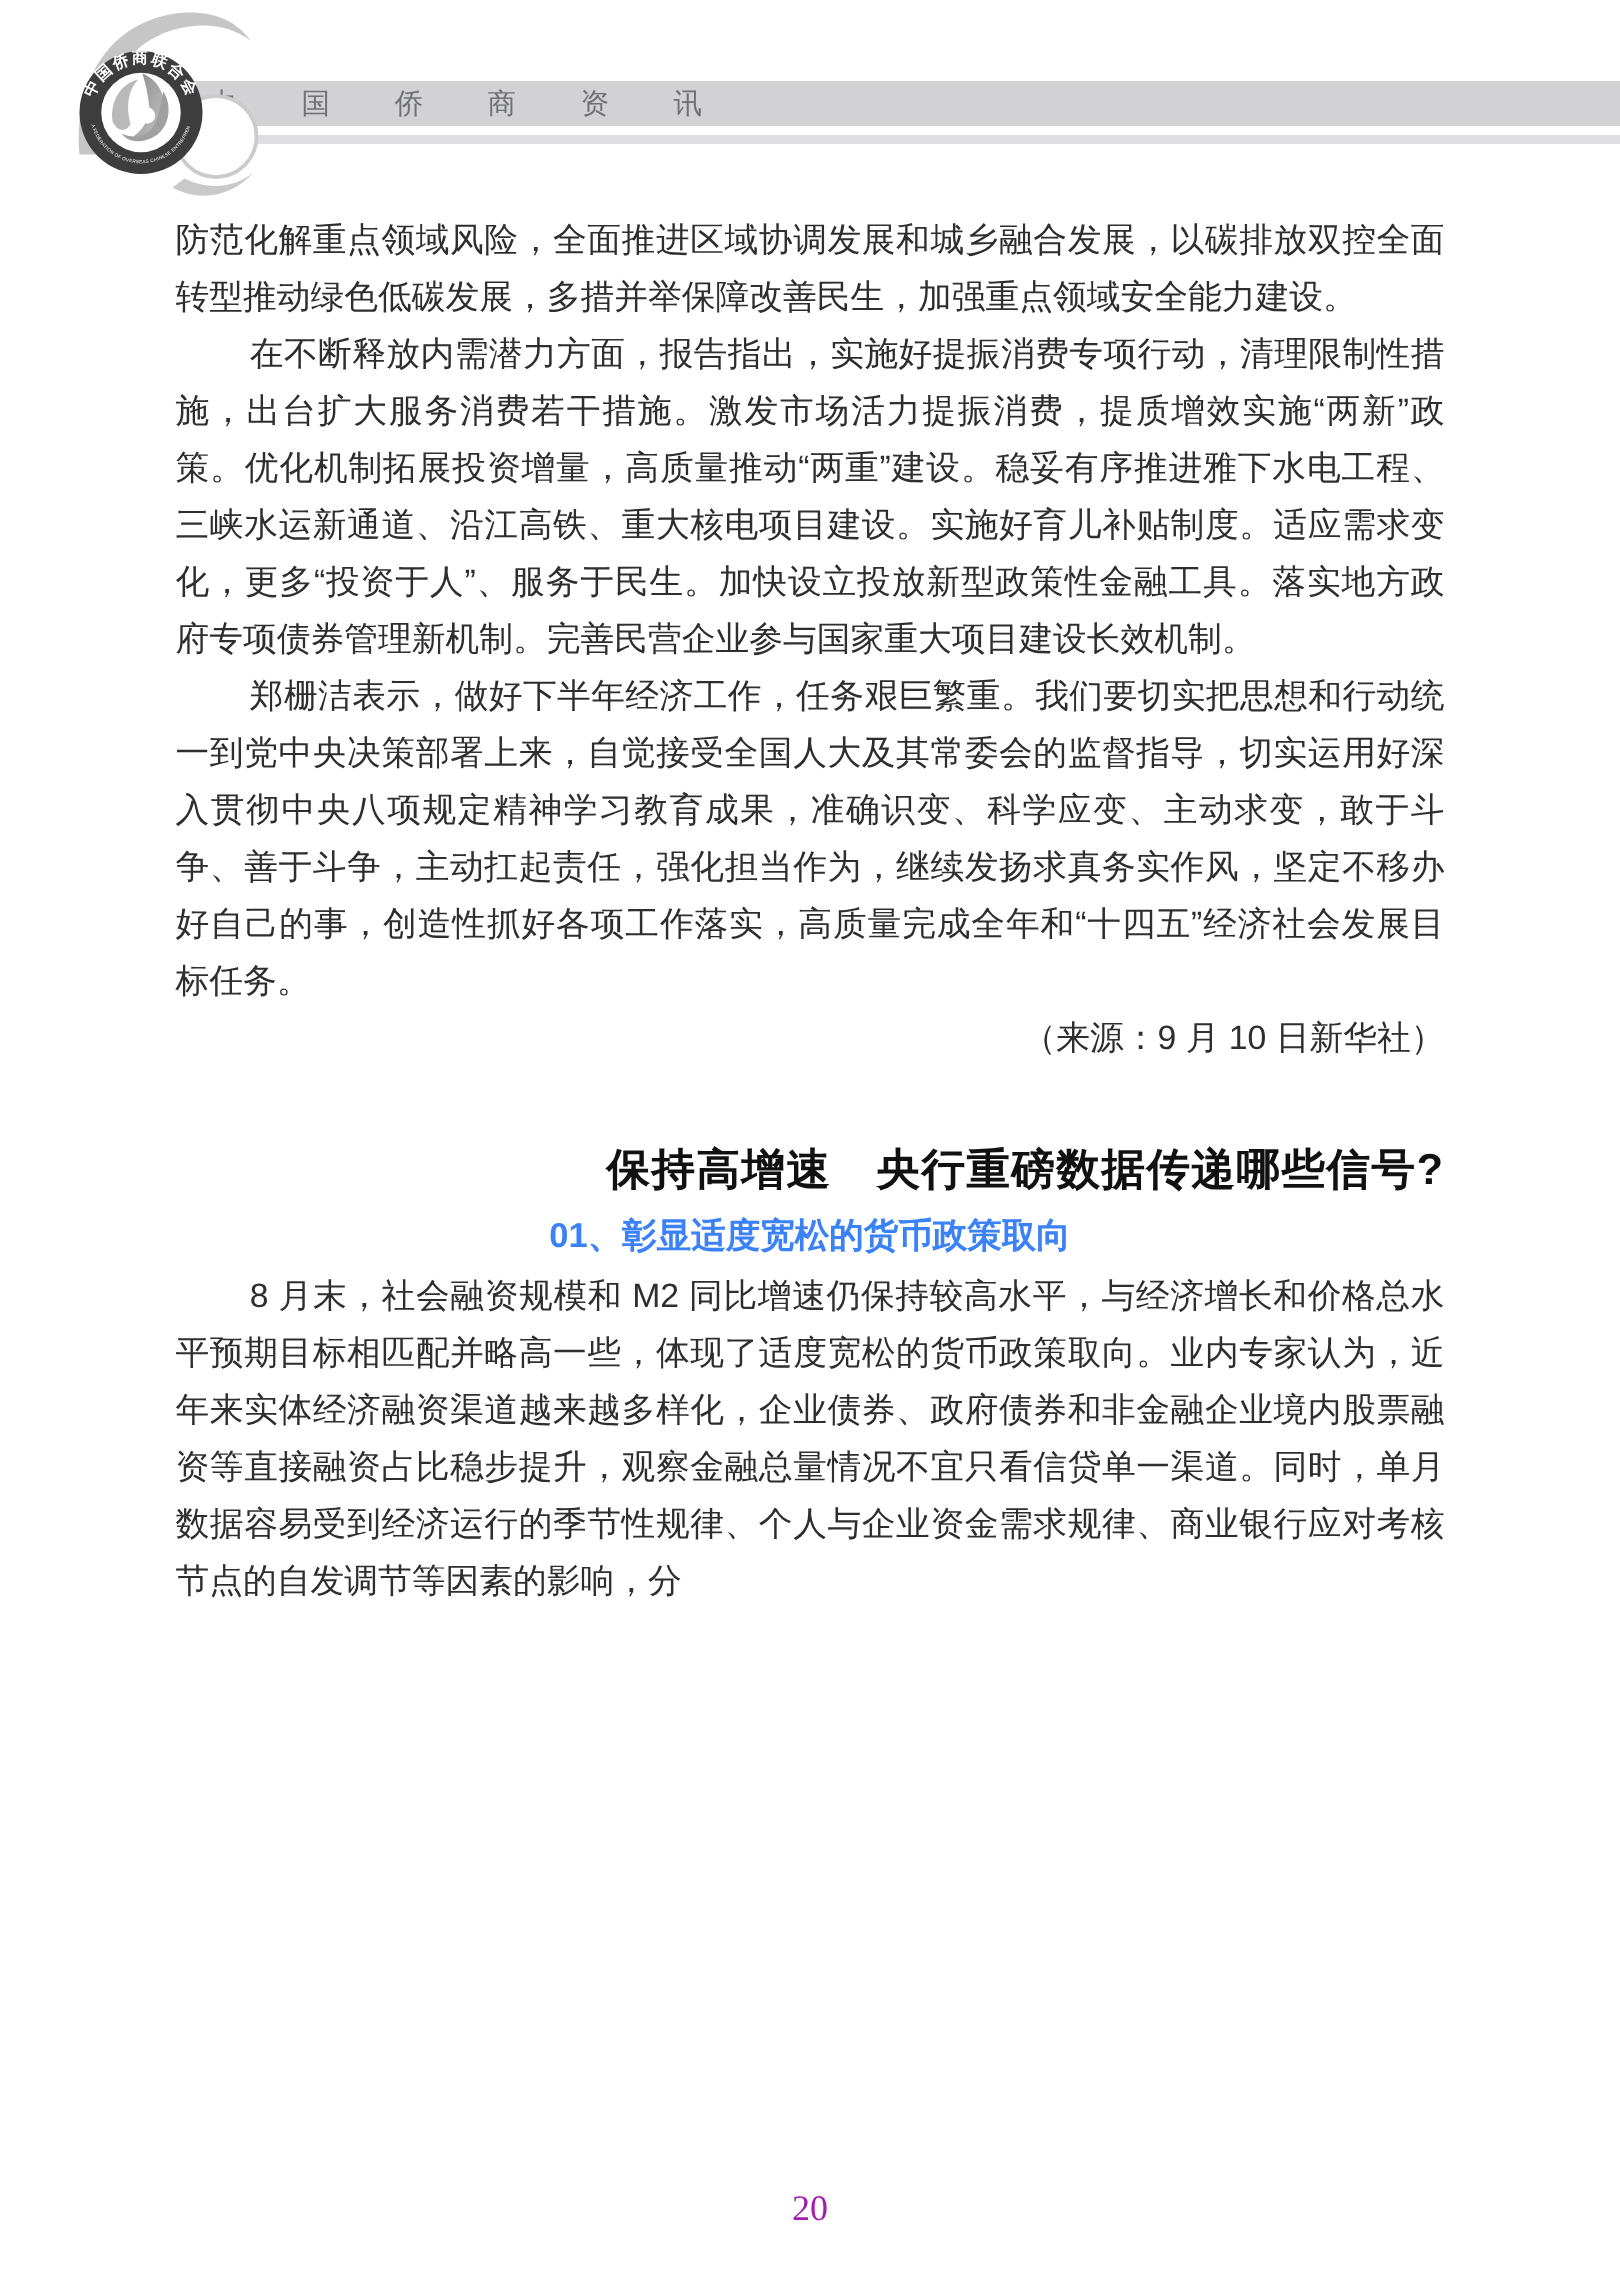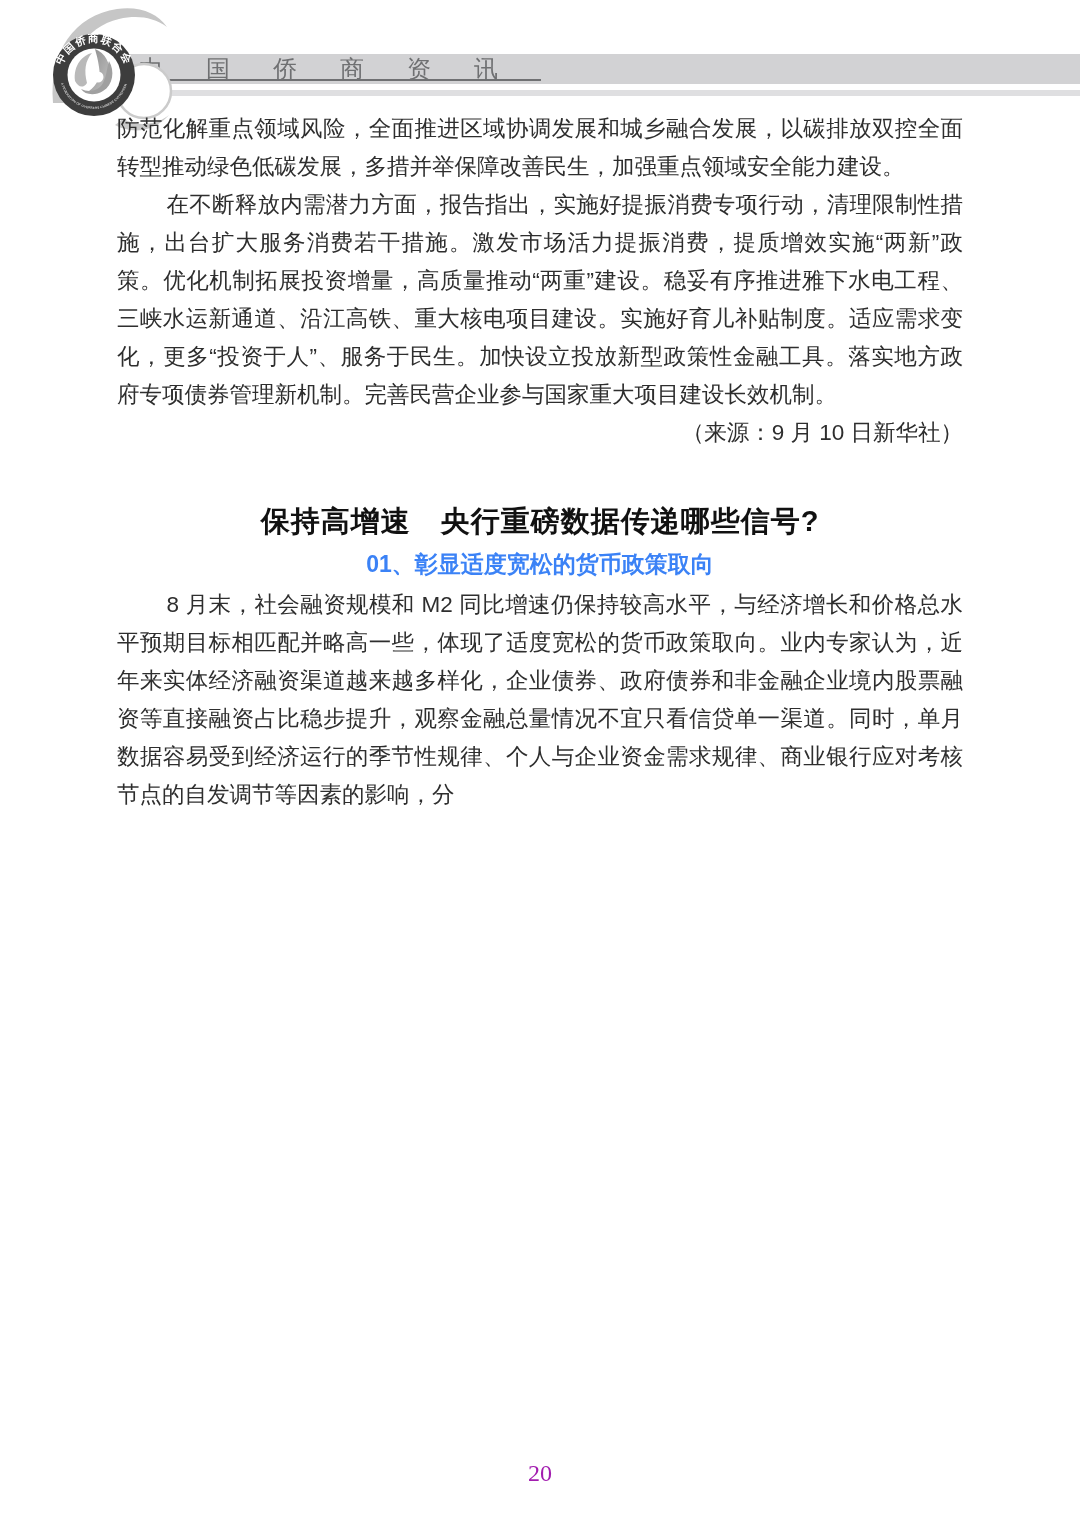--- a/index.html
+++ b/index.html
@@ -17,61 +17,60 @@
   .banner-bar {
     position: absolute;
     left: 95px; top: 54px;
     width: 985px; height: 30px;
     background: #d2d2d4;
     display: flex;
     align-items: center;
   }
   .banner-title {
     padding-left: 44px;
-    font-size: 24px;
+    font-size: 19px;
     color: #6f7072;
     letter-spacing: 43px;
     white-space: nowrap;
-    text-decoration: underline;
   }
   .banner-strip {
     position: absolute;
     left: 95px; top: 90px;
     width: 985px; height: 6px;
     background: #dfdfe1;
   }
   .logo-wrap {
     position: absolute;
     left: 45px; top: 3px;
     width: 135px; height: 135px;
   }
 
   
   .text-col {
     position: absolute;
-    left: 117px; top: 110px;
+    left: 117px; top: 141px;
     width: 846px;
     color: #2e2e2e;
     font-size: 22.5px;
     line-height: 38px;
     text-align: justify;
   }
   .text-col p { margin: 0; }
   .para-indent { text-indent: 2.2em; }
   .source-line {
     text-align: right;
     margin-top: 6px;
   }
   .article-title {
     margin-top: 48px;
     font-size: 29px;
     line-height: 42px;
     font-weight: 700;
     color: #111111;
-    text-align: center;
+    text-align: right;
     letter-spacing: 1px;
   }
   .article-intro { margin-top: 34px; }
   .section-heading {
     font-size: 23px;
     line-height: 44px;
     font-weight: 700;
     color: #3b82f6;
     text-align: center;
   }
@@ -129,20 +128,21 @@
         <path d="M 64 58 C 70 68 68 82 58 88 C 50 93 40 92 36 86 C 44 90 54 88 58 80 C 62 72 62 64 64 58 Z" fill="#a0a0a0"></path>
         <circle cx="53" cy="74" r="5.5" fill="#ffffff"></circle>
       </g>
     </svg>
   </div>
 
   <div class="text-col">
 
     <p>防范化解重点领域风险，全面推进区域协调发展和城乡融合发展，以碳排放双控全面转型推动绿色低碳发展，多措并举保障改善民生，加强重点领域安全能力建设。</p>
     <p class="para-indent">在不断释放内需潜力方面，报告指出，实施好提振消费专项行动，清理限制性措施，出台扩大服务消费若干措施。激发市场活力提振消费，提质增效实施“两新”政策。优化机制拓展投资增量，高质量推动“两重”建设。稳妥有序推进雅下水电工程、三峡水运新通道、沿江高铁、重大核电项目建设。实施好育儿补贴制度。适应需求变化，更多“投资于人”、服务于民生。加快设立投放新型政策性金融工具。落实地方政府专项债券管理新机制。完善民营企业参与国家重大项目建设长效机制。</p>
+    <p class="para-indent">郑栅洁表示，做好下半年经济工作，任务艰巨繁重。我们要切实把思想和行动统一到党中央决策部署上来，自觉接受全国人大及其常委会的监督指导，切实运用好深入贯彻中央八项规定精神学习教育成果，准确识变、科学应变、主动求变，敢于斗争、善于斗争，主动扛起责任，强化担当作为，继续发扬求真务实作风，坚定不移办好自己的事，创造性抓好各项工作落实，高质量完成全年和“十四五”经济社会发展目标任务。</p>
 
     <p class="source-line">（来源：9 月 10 日新华社）</p>
 
     <h2 class="article-title">保持高增速　央行重磅数据传递哪些信号?</h2>
 
 
     <h3 class="section-heading">01、彰显适度宽松的货币政策取向</h3>
 
     <p class="para-indent">8 月末，社会融资规模和 M2 同比增速仍保持较高水平，与经济增长和价格总水平预期目标相匹配并略高一些，体现了适度宽松的货币政策取向。业内专家认为，近年来实体经济融资渠道越来越多样化，企业债券、政府债券和非金融企业境内股票融资等直接融资占比稳步提升，观察金融总量情况不宜只看信贷单一渠道。同时，单月数据容易受到经济运行的季节性规律、个人与企业资金需求规律、商业银行应对考核节点的自发调节等因素的影响，分</p>
 

